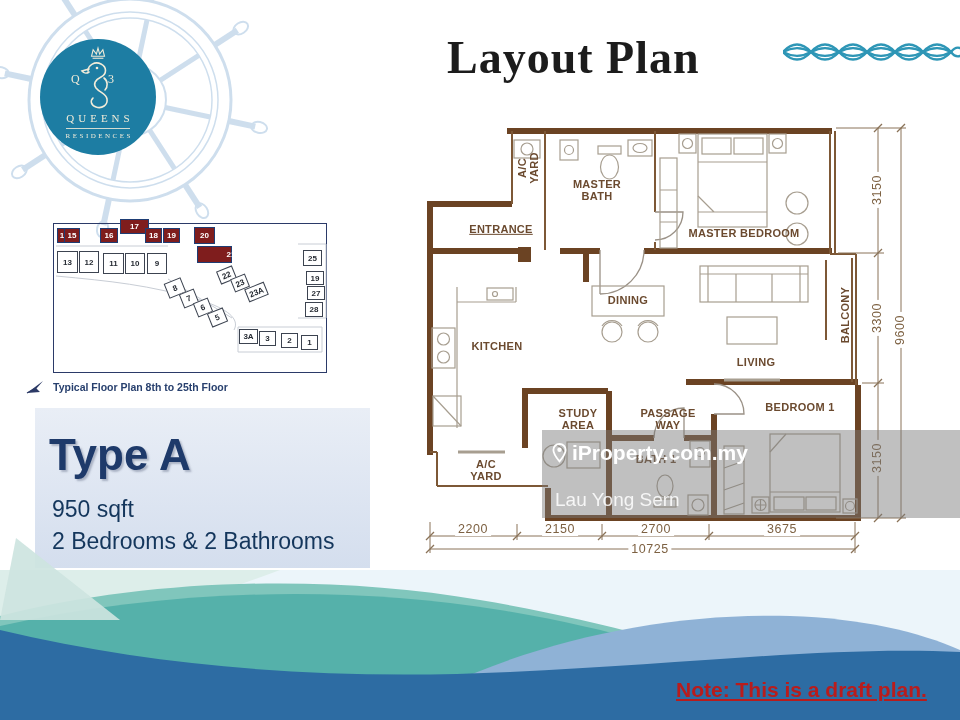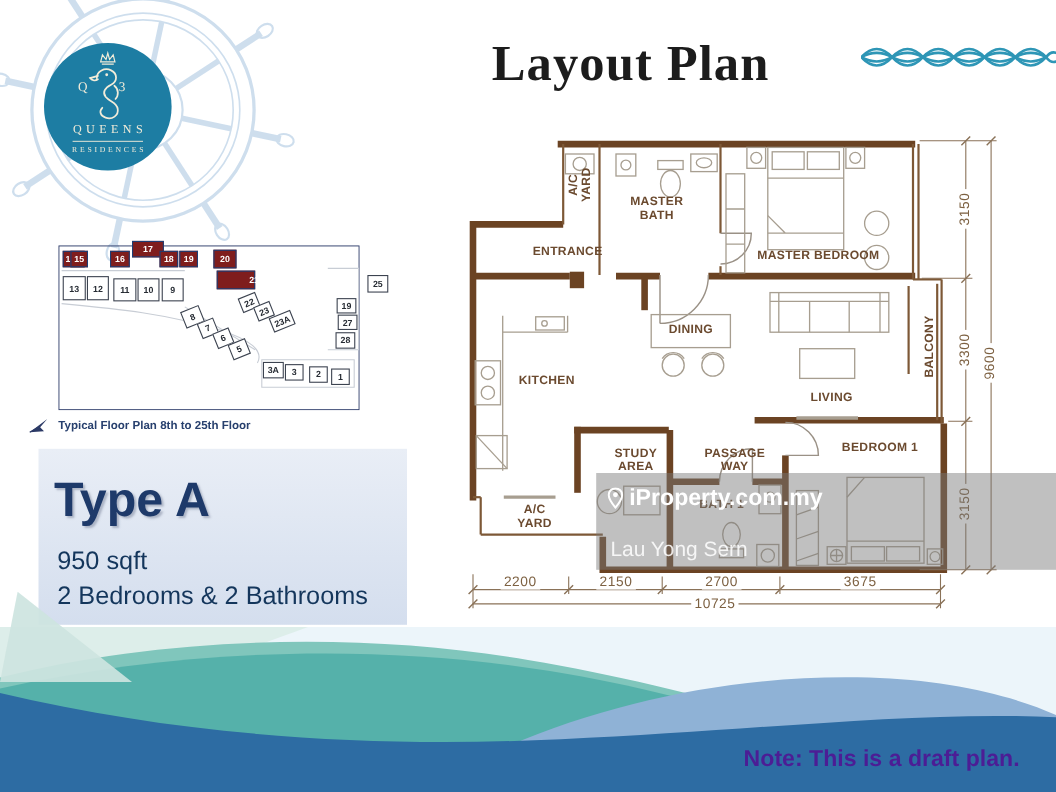--- a/index.html
+++ b/index.html
@@ -38,21 +38,21 @@
        padding:0 3px;letter-spacing:.5px;z-index:4;white-space:nowrap;}
   
   #watermark{position:absolute;left:542px;top:430px;width:418px;height:88px;
              background:rgba(122,122,122,.47);z-index:6;color:#fff;}
   #wm-brand{position:absolute;left:10px;top:11px;display:flex;align-items:center;gap:5px;
             font:700 21px "Liberation Sans",sans-serif;}
   #wm-agent{position:absolute;left:13px;bottom:7px;font:400 19px "Liberation Sans",sans-serif;
             color:rgba(255,255,255,.85);}
   
   #note{position:absolute;left:676px;top:678px;font:400 21px "Liberation Sans",sans-serif;
-        color:#4c1d95;z-index:3;white-space:nowrap;font-weight:600;}
+        color:#b91c1c;z-index:3;white-space:nowrap;font-weight:600;text-decoration:underline;}
   svg{display:block;}
 </style>
 </head>
 <body>
 
 <div id="slide">
 
   <svg style="position:absolute;left:-12px;top:-42px;width:302px;height:300px;z-index:0" viewBox="0 0 302 300">
     <g stroke="#ccdded" fill="none" opacity="0.95">
       <circle cx="142" cy="142" r="101" stroke-width="3"></circle>
@@ -159,21 +159,21 @@
       <div class="unit" style="left: 103px; top: 253px; width: 21px; height: 21px;">11</div>
       <div class="unit" style="left: 125px; top: 253px; width: 20px; height: 21px;">10</div>
       <div class="unit" style="left: 147px; top: 253px; width: 20px; height: 21px;">9</div>
       <div class="unit" style="left: 166px; top: 280px; width: 18px; height: 16px; transform: rotate(-22deg);">8</div>
       <div class="unit" style="left: 181px; top: 291px; width: 16px; height: 15px; transform: rotate(-22deg);">7</div>
       <div class="unit" style="left: 195px; top: 300px; width: 16px; height: 15px; transform: rotate(-22deg);">6</div>
       <div class="unit" style="left: 209px; top: 310px; width: 17px; height: 15px; transform: rotate(-22deg);">5</div>
       <div class="unit" style="left: 218px; top: 268px; width: 17px; height: 14px; transform: rotate(-22deg);">22</div>
       <div class="unit" style="left: 232px; top: 276px; width: 16px; height: 14px; transform: rotate(-22deg);">23</div>
       <div class="unit" style="left: 246px; top: 285px; width: 21px; height: 14px; transform: rotate(-22deg);">23A</div>
-      <div class="unit" style="left: 303px; top: 250px; width: 19px; height: 16px; margin-left: 31px;">25</div>
+      <div class="unit" style="left: 303px; top: 250px; width: 19px; height: 16px;">25</div>
       <div class="unit" style="left: 306px; top: 271px; width: 18px; height: 14px;">19</div>
       <div class="unit" style="left: 307px; top: 286px; width: 18px; height: 14px;">27</div>
       <div class="unit" style="left: 305px; top: 302px; width: 18px; height: 15px;">28</div>
       <div class="unit" style="left: 239px; top: 329px; width: 19px; height: 15px;">3A</div>
       <div class="unit" style="left: 259px; top: 331px; width: 17px; height: 15px;">3</div>
       <div class="unit" style="left: 281px; top: 333px; width: 17px; height: 15px;">2</div>
       <div class="unit" style="left: 301px; top: 335px; width: 17px; height: 15px;">1</div>
     </div>
   <svg style="position:absolute;left:26px;top:379px;width:18px;height:15px;z-index:2" viewBox="0 0 18 15">
     <path d="M1,14 L17,2 L10.5,9.5 L14,13 Z" fill="#2c3a66"></path>
@@ -305,21 +305,21 @@
         <path d="M426,553 L434,545 M851,553 L859,545"></path>
       </g>
     </g>
   </svg>
 
   <div id="plan-labels">
       <div class="room-label" style="left: 528px; top: 168px; transform: translate(-50%, -50%) rotate(-90deg);">A/C
 YARD</div>
       <div class="room-label" style="left: 597px; top: 190px; transform: translate(-50%, -50%);">MASTER
 BATH</div>
-      <div class="room-label" style="left: 516px; top: 229px; transform: translate(-50%, -50%);">ENTRANCE</div>
+      <div class="room-label" style="left: 501px; top: 229px; transform: translate(-50%, -50%); text-decoration: underline;">ENTRANCE</div>
       <div class="room-label" style="left: 744px; top: 233px; transform: translate(-50%, -50%);">MASTER BEDROOM</div>
       <div class="room-label" style="left: 628px; top: 300px; transform: translate(-50%, -50%);">DINING</div>
       <div class="room-label" style="left: 497px; top: 346px; transform: translate(-50%, -50%);">KITCHEN</div>
       <div class="room-label" style="left: 756px; top: 362px; transform: translate(-50%, -50%);">LIVING</div>
       <div class="room-label" style="left: 845px; top: 315px; transform: translate(-50%, -50%) rotate(-90deg);">BALCONY</div>
       <div class="room-label" style="left: 578px; top: 419px; transform: translate(-50%, -50%);">STUDY
 AREA</div>
       <div class="room-label" style="left: 668px; top: 419px; transform: translate(-50%, -50%);">PASSAGE
 WAY</div>
       <div class="room-label" style="left: 800px; top: 407px; transform: translate(-50%, -50%);">BEDROOM 1</div>

